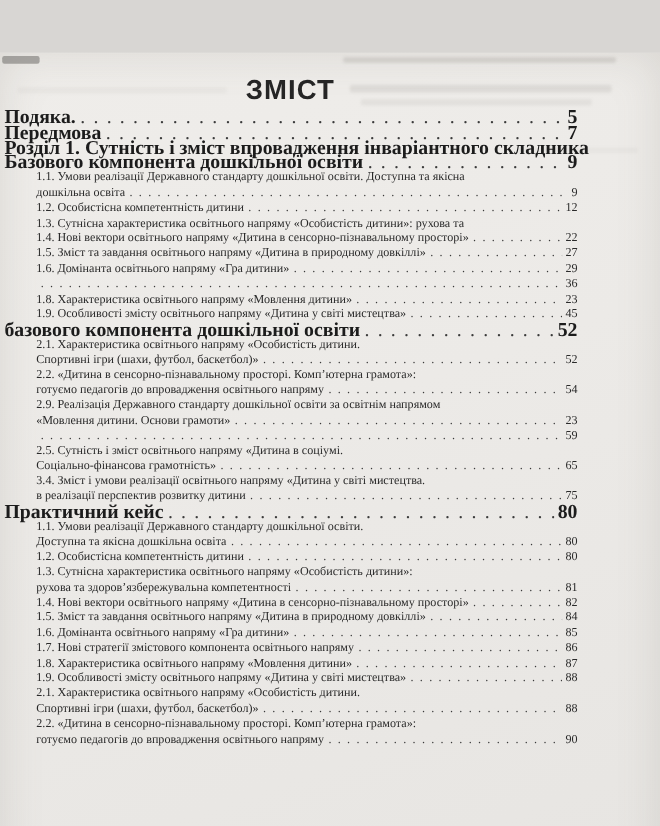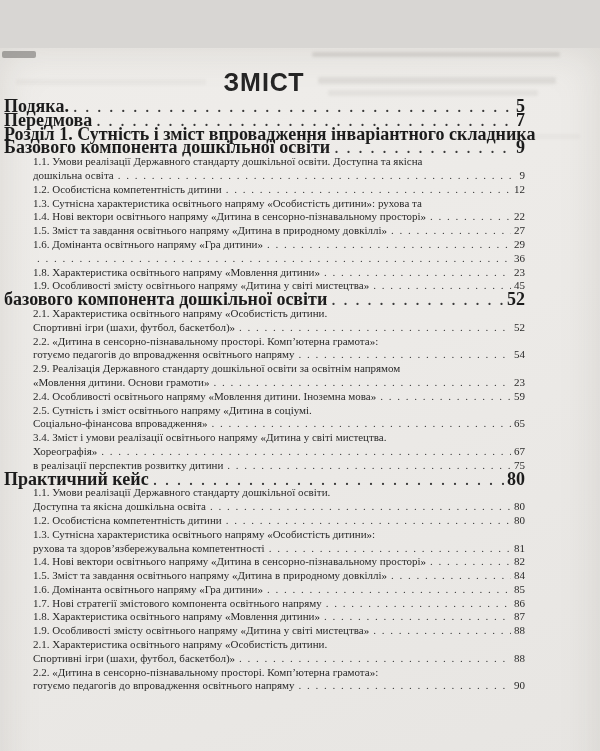--- a/index.html
+++ b/index.html
@@ -220,43 +220,37 @@
           <span class="label">2.9. Реалізація Державного стандарту дошкільної освіти за освітнім напрямом</span>
         </div>
         <div class="row">
           <span class="label">«Мовлення дитини. Основи грамоти»</span>
           <span class="leader"></span>
           <span class="pg">23</span>
         </div>
       </div>
       <div class="entry indent">
         <div class="row">
-          <span class="label">2.4. Особливості освітнього напряму «Мовлення дитини. Іноземна мова»</span>
           <span class="leader"></span>
           <span class="pg">59</span>
         </div>
       </div>
       <div class="entry indent">
         <div class="row">
           <span class="label">2.5. Сутність і зміст освітнього напряму «Дитина в соціумі.</span>
         </div>
         <div class="row">
-          <span class="label">Соціально-фінансова впровадження»</span>
+          <span class="label">Соціально-фінансова грамотність»</span>
           <span class="leader"></span>
           <span class="pg">65</span>
         </div>
       </div>
       <div class="entry indent">
         <div class="row">
           <span class="label">3.4. Зміст і умови реалізації освітнього напряму «Дитина у світі мистецтва.</span>
-        </div>
-        <div class="row">
-          <span class="label">Хореографія»</span>
-          <span class="leader"></span>
-          <span class="pg">67</span>
         </div>
       </div>
       <div class="entry indent">
         <div class="row">
           <span class="label">в реалізації перспектив розвитку дитини</span>
           <span class="leader"></span>
           <span class="pg">75</span>
         </div>
       </div>
       <div class="entry bold">

